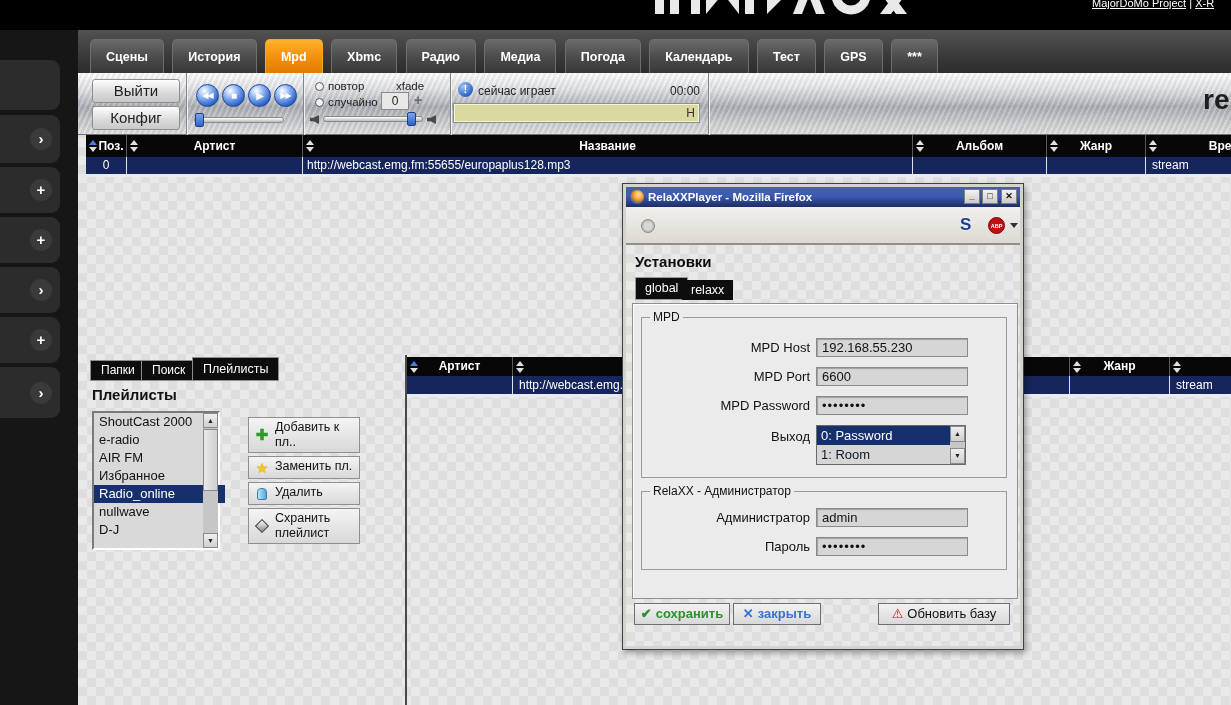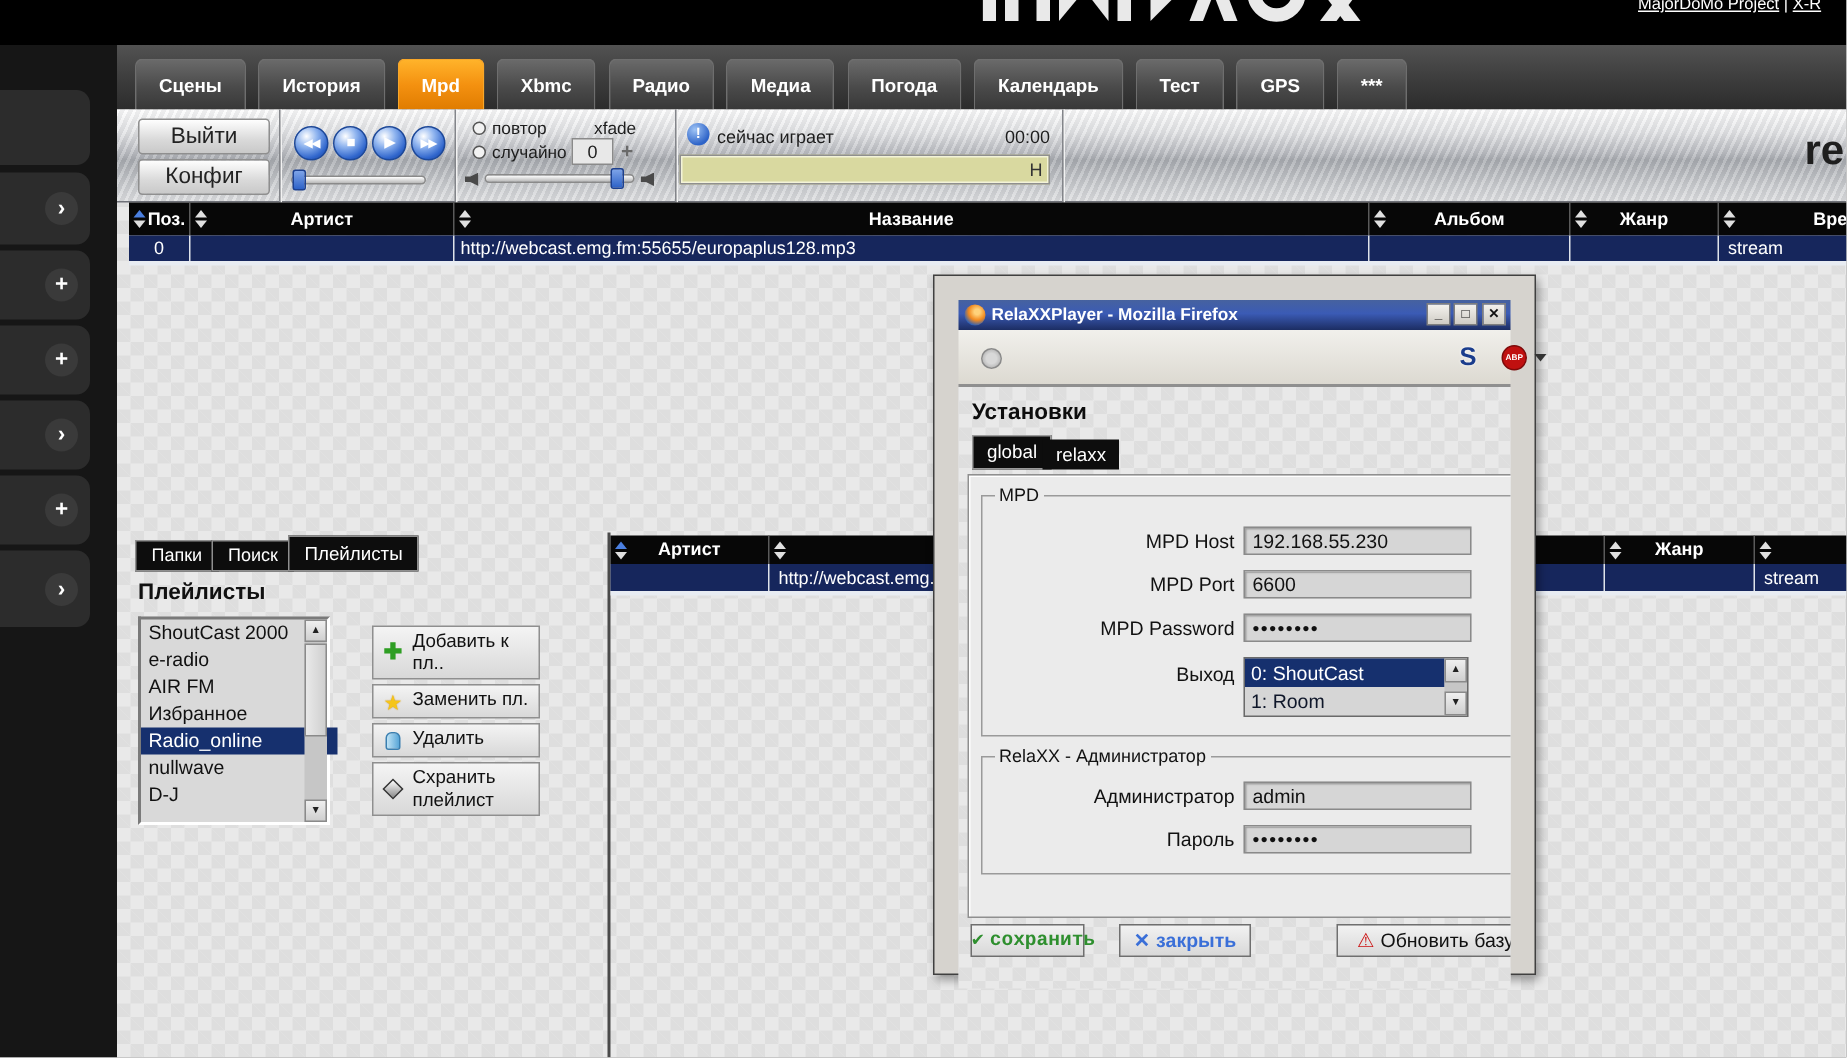--- a/index.html
+++ b/index.html
@@ -111,21 +111,21 @@
   .icon-star { color:#f5c518; font-size:14px; line-height:16px; text-shadow:0 0 1px #c8860a; }
   .icon-trash { }
   .icon-trash b { display:block; margin:2px auto 0; width:10px; height:12px; background:linear-gradient(90deg,#bfe3f5,#5aa7d8);
     border:1px solid #3a7fb0; border-radius:4px 4px 2px 2px; }
   .icon-save b { display:block; margin:3px auto 0; width:10px; height:10px; background:linear-gradient(135deg,#ffffff,#8a8a8a);
     border:1px solid #333; transform:rotate(45deg); }
   #panel-divider { left:405px; top:355px; width:2px; height:350px; background:#4a4a4a; }
 
   
   #dialog { left:622px; top:183px; width:402px; height:467px; background:#d6d3ce;
-    border:1px solid #404040; padding:16px; box-shadow:2px 3px 6px rgba(0,0,0,.35); }
+    border:1px solid #404040; padding:3px; box-shadow:2px 3px 6px rgba(0,0,0,.35); }
   #dlg-title { position:relative; height:20px; background:linear-gradient(180deg,#46629f 0%,#3b5bb5 45%,#1c2d63 100%);
     color:#fff; font-weight:bold; font-size:11.5px; line-height:20px; padding-left:22px; }
   #ff-icon { position:absolute; left:4px; top:3px; width:14px; height:14px; border-radius:50%;
     background:radial-gradient(circle at 60% 35%, #ffd27a 15%, #f28a1f 45%, #2b5fb8 75%, #15337a); }
   .win-btn { position:absolute; top:2px; width:16px; height:15px; background:linear-gradient(180deg,#f4f2ee,#cfccc5);
     border:1px solid #7e7e7e; font-size:9px; font-weight:bold; color:#111; text-align:center; line-height:13px; }
   #dlg-chrome { position:relative; height:38px; background:linear-gradient(180deg,#f1f0ec,#dcd9d1);
     border-bottom:2px solid #8f8f8f; }
   #urlbar { position:absolute; left:8px; top:7px; width:308px; height:24px;
     background:linear-gradient(180deg,#ffffff,#eeeeee); border:1px solid #8a8a8a; border-radius:12px;
@@ -152,21 +152,21 @@
   .finput { position:absolute; left:174px; width:152px; height:19px; background:#d6d6d6;
     border:1px solid #8a8a8a; box-shadow:inset 1px 1px 1px #9f9f9f; font-size:13px; color:#111;
     line-height:17px; padding-left:5px; overflow:hidden; }
   #out-list { position:absolute; left:174px; top:0; width:150px; height:40px; background:#d6d6d6;
     border:1px solid #6a6a6a; }
   .out-item { height:19px; line-height:19px; font-size:13px; color:#0f172a; padding-left:4px; width:133px; overflow:hidden; }
   .out-item.selected { background:#16306e; color:#fff; }
   #out-scroll { position:absolute; right:0; top:0; width:15px; height:38px; background:#c6c6c6; }
   .dlg-btn { position:absolute; height:22px; background:linear-gradient(180deg,#f2f2f2,#d8d8d8);
     border:1px solid #6f6f6f; font-size:13px; line-height:20px; text-align:center; }
-  #btn-save { left:8px; top:358px; width:76px; color:#2e8f2e; font-weight:bold;font-family:Liberation Mono, monospace; }
+  #btn-save { left:8px; top:358px; width:96px; color:#2e8f2e; font-weight:bold; }
   #btn-close { left:107px; top:358px; width:88px; color:#3a6fd8; font-weight:bold; }
   #btn-update { left:252px; top:358px; width:132px; color:#111; }
   .btn-glyph { font-weight:bold; margin-right:4px; }
   #warn-glyph { color:#cc1111; font-size:13px; margin-right:4px; }
 </style>
 </head>
 <body>
 
 <div id="root">
 
@@ -448,21 +448,21 @@
             <span class="flabel">MPD Port</span>
             <span class="finput">6600</span>
           </div>
           <div class="frow" style="top:72px;">
             <span class="flabel">MPD Password</span>
             <span class="finput" style="letter-spacing:1px;">••••••••</span>
           </div>
           <div class="frow" style="top:101px;height:40px;">
             <span class="flabel" style="top:4px;">Выход</span>
             <div id="out-list">
-              <div class="out-item selected">0: ShoutCast</div>
+              <div class="out-item selected">0: Password</div>
               <div class="out-item">1: Room</div>
               <div id="out-scroll">
                 <div class="sc-btn" style="top:0;height:16px;">▲</div>
                 <div class="sc-btn" style="bottom:0;height:16px;">▼</div>
               </div>
             </div>
           </div>
         </fieldset>
 
         <fieldset class="fs" style="top:180px;height:86px;">

